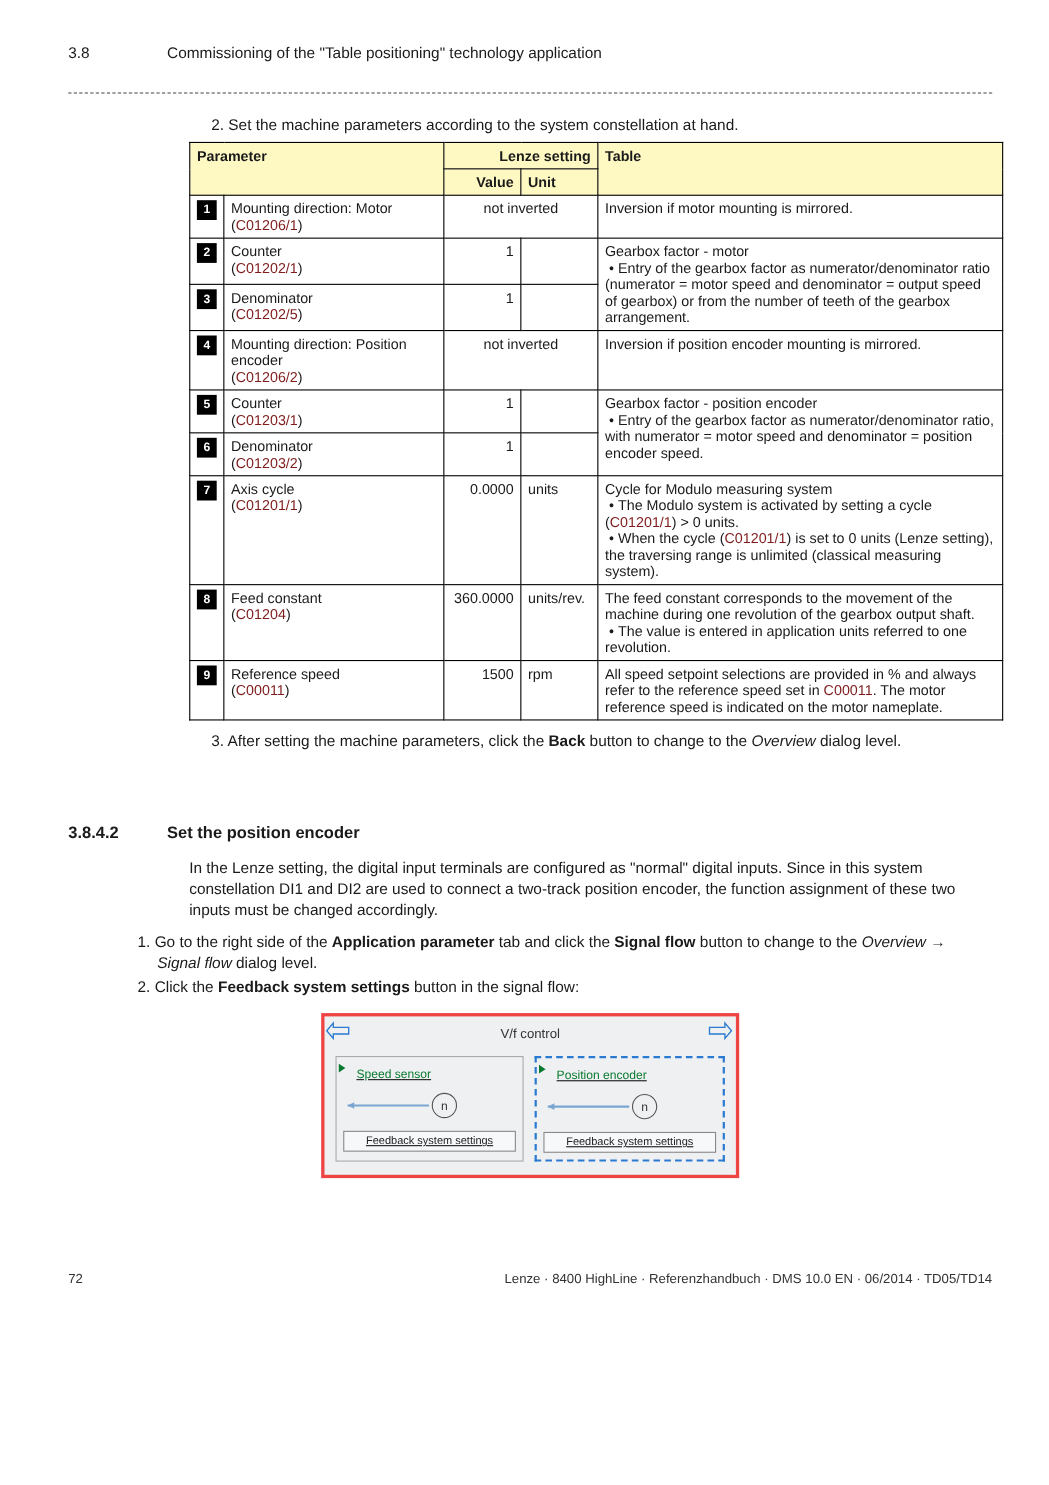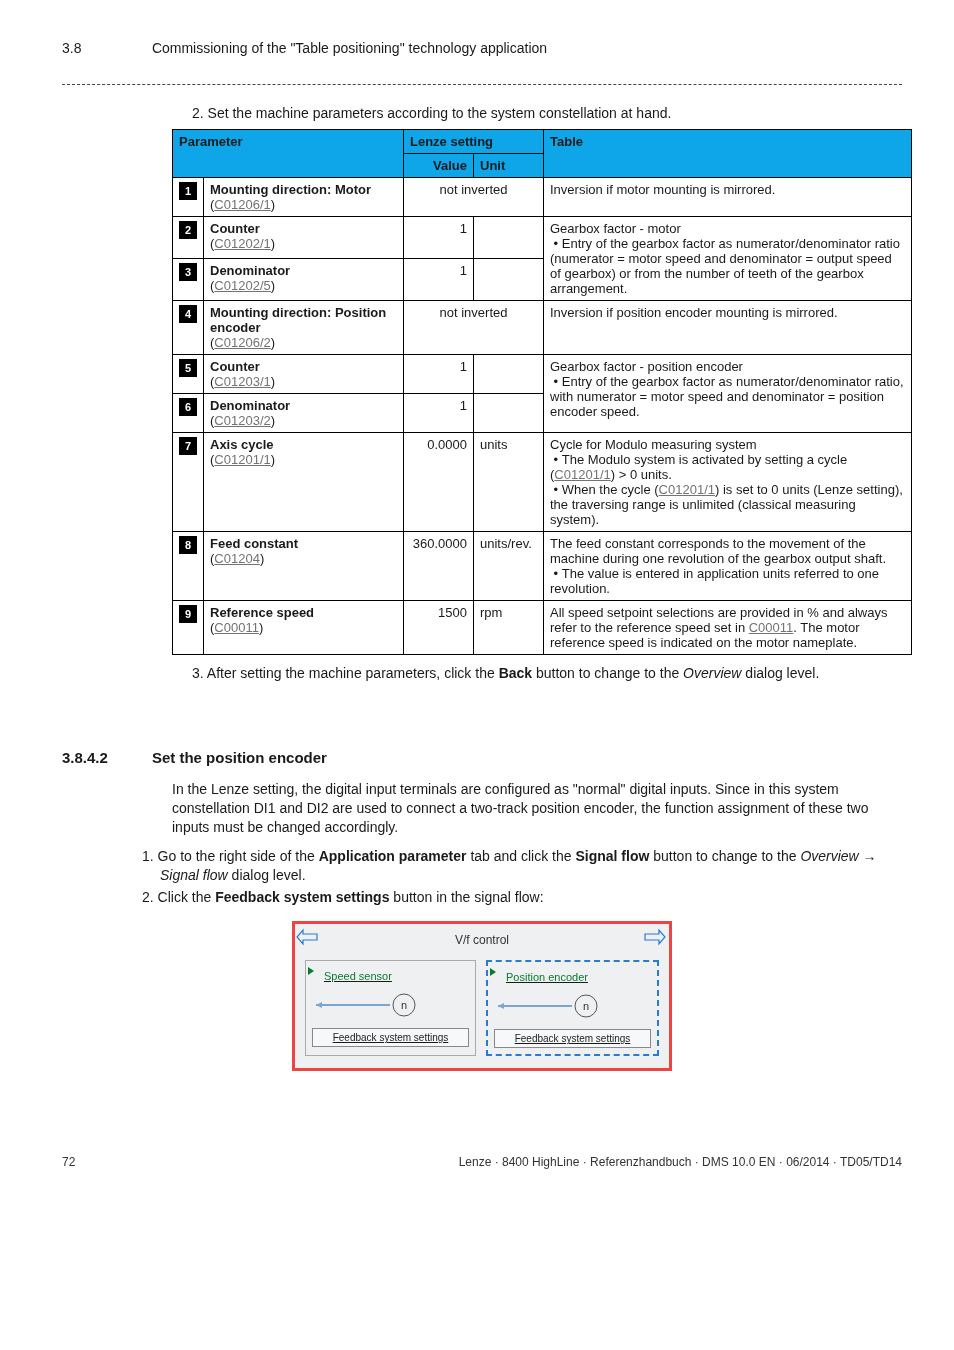--- a/index.html
+++ b/index.html
@@ -16,34 +16,34 @@
   .chapnum { font-size: 30px; line-height: 1.1; display: inline-block; width: 86px; vertical-align: baseline; }
   .chaptitle { font-size: 30px; line-height: 1.1; display: inline-block; vertical-align: baseline; }
   .subrow { margin-top: 2px; }
   .secnum { font-size: 14px; display: inline-block; width: 86px; vertical-align: baseline; }
   .sectitle { font-size: 14px; display: inline-block; vertical-align: baseline; }
   .dashline { margin: 28px 0 20px 0; border-top: 1px dashed #444; height: 0; }
   .step { margin-left: 130px; margin-top: 6px; margin-bottom: 8px; }
   .step .num { display: inline; }
   table.params { border-collapse: collapse; width: 740px; margin-left: 110px; margin-top: 6px; }
   table.params th, table.params td { border: 1px solid #000; padding: 4px 6px; vertical-align: top; font-size: 13px; }
-  table.params th { background: #0ea5e9; font-weight: bold; text-align: left; }
+  table.params th { background: #fef9c3; font-weight: bold; text-align: left; }
   .unitcell { background: #c6c6b4; font-size: 12px; font-weight: normal; }
   .numbox { display: inline-block; width: 18px; height: 18px; background: #000; color: #fff; font-size: 11px; font-weight: bold; text-align: center; line-height: 18px; }
-  .paramname { font-weight: bold; }
-  .link { color: #737373; text-decoration: underline; cursor: pointer; }
+  .paramname { font-weight: normal; }
+  .link { color: #7f1d1d; cursor: pointer; }
   .valcol { text-align: right; }
   .centered { text-align: center; }
   .afterstep { margin-left: 130px; margin-top: 10px; max-width: 760px; }
   .italic { font-style: italic; }
   .h3row { margin-top: 68px; }
   .h3num { display: inline-block; width: 86px; font-weight: bold; font-size: 15px; vertical-align: baseline; }
   .h3title { display: inline-block; font-weight: bold; font-size: 15px; vertical-align: baseline; }
   .bodypara { margin-left: 110px; margin-top: 14px; max-width: 780px; font-size: 14px; line-height: 1.35; }
-  .bodylist { margin-left: 80px; margin-top: 10px; max-width: 770px; font-size: 14px; line-height: 1.35; }
+  .bodylist { margin-left: 63px; margin-top: 10px; max-width: 770px; font-size: 14px; line-height: 1.35; }
   .bodylist .item { text-indent: -18px; padding-left: 18px; margin-top: 4px; }
   .figure { margin: 14px auto 0 auto; width: 380px; }
   .panel { border: 3px solid #ef4444; background: #eef0f2; width: 380px; }
   .panelhead { position: relative; height: 28px; }
   .vflabel { position: absolute; left: 50%; transform: translateX(-50%); top: 9px; font-size: 12px; color: #333; }
   .arrowleft, .arrowright { position: absolute; top: 2px; width: 24px; height: 22px; }
   .panelbody { display: flex; gap: 10px; padding: 8px 10px 12px 10px; }
   .subpanel { border: 1px solid #aaa; background: #eef0f2; flex: 1; padding: 6px; position: relative; text-decoration: underline; }
   .subpanel.hi { border: 2px dashed #2a7ad1; }
   .splabel { font-size: 11px; color: #333; margin-left: 4px; }
@@ -67,21 +67,21 @@
 
   <div class="step">
     <span class="num">2.</span>
     <span>Set the machine parameters according to the system constellation at hand.</span>
   </div>
 
   <table class="params">
     <thead>
       <tr>
         <th colspan="2" rowspan="2">Parameter</th>
-        <th colspan="2" style="text-align:left;">Lenze setting</th>
+        <th colspan="2" style="text-align:right;">Lenze setting</th>
         <th rowspan="2">Table</th>
       </tr>
       <tr>
         <th class="unitcell" style="text-align:right;">Value</th>
         <th class="unitcell">Unit</th>
       </tr>
     </thead>
     <tbody>
 
       <tr>

